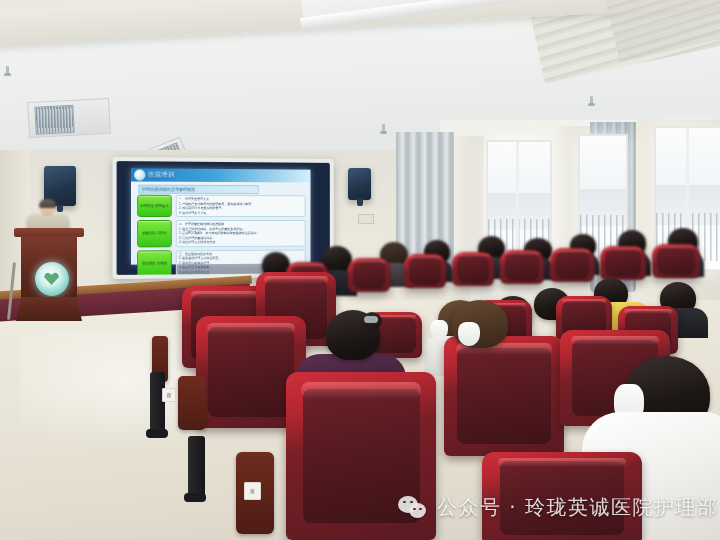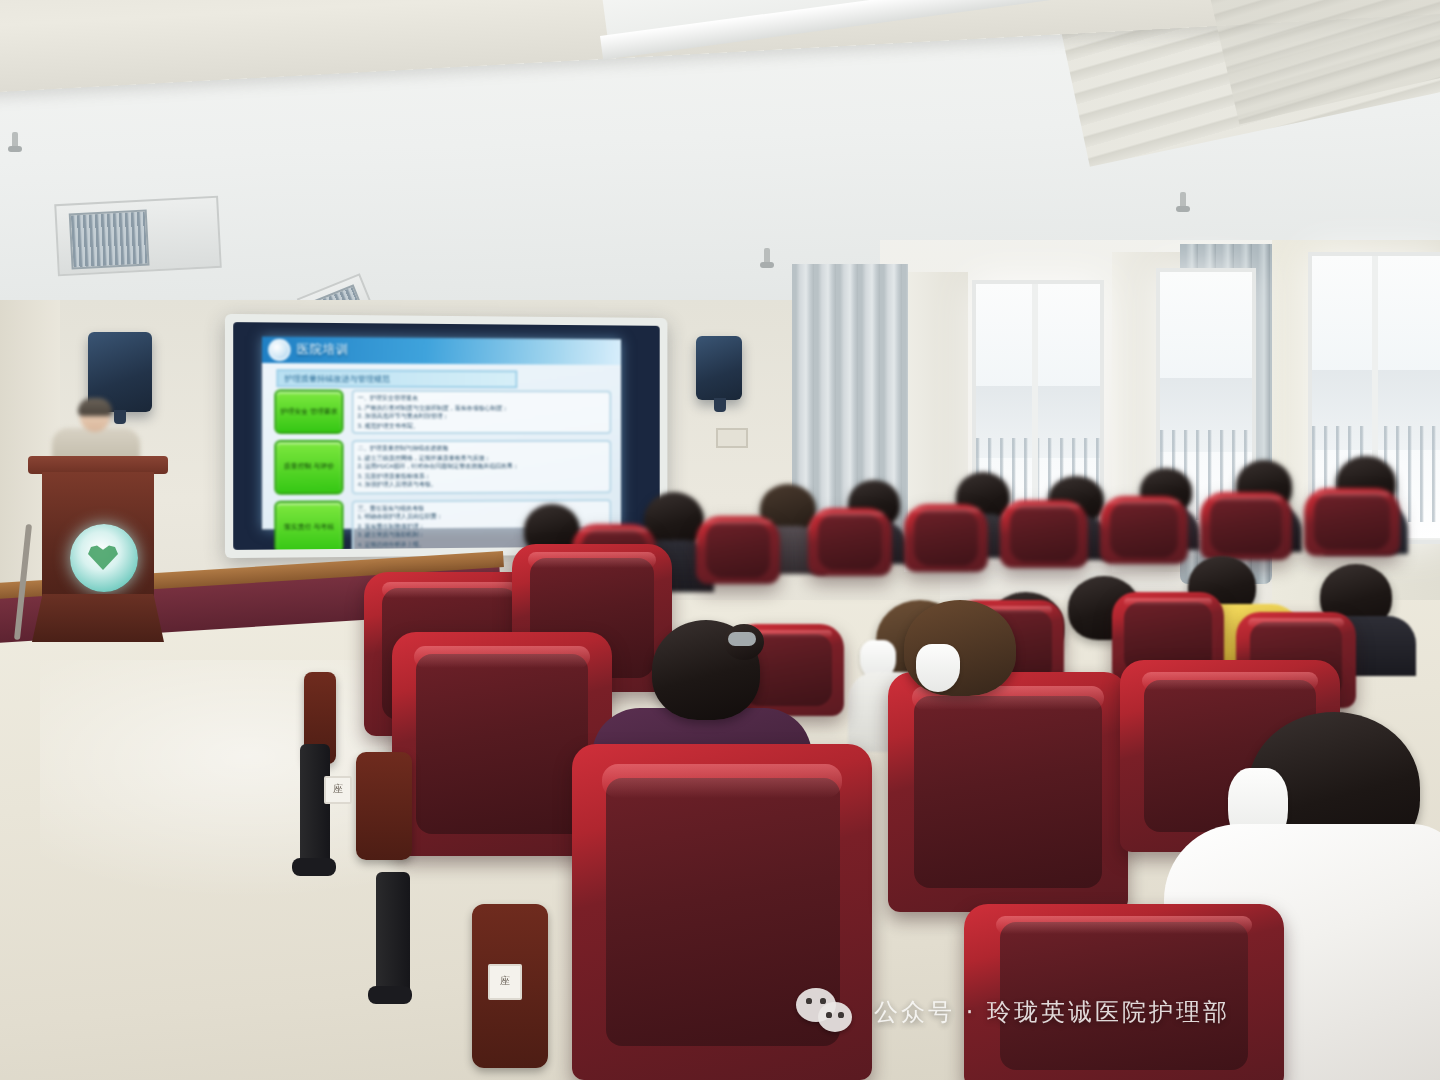--- a/index.html
+++ b/index.html
@@ -326,21 +326,21 @@
     filter:drop-shadow(0 1px 1px rgba(0,0,0,.35));
   }
   .bub{
     position:absolute;border-radius:50%;
     background:rgba(247,247,245,.92);
   }
   .bub-a{left:0;top:0;width:20px;height:17px;}
   .bub-b{left:11px;top:7px;width:17px;height:15px;}
   .dot{position:absolute;width:2.6px;height:2.6px;border-radius:50%;background:#3c3a38;}
   .wm-text{
-    font-size:12px;color:rgba(250,250,248,.92);letter-spacing:1.5px;
+    font-size:20px;color:rgba(250,250,248,.92);letter-spacing:1.5px;
     font-family:"DejaVu Sans","Liberation Sans",sans-serif;
     text-shadow:0 1px 3px rgba(0,0,0,.45);white-space:nowrap;
   }
 
   .soft{filter:blur(.4px);}
   .softer{filter:blur(1.1px);}
 </style>
 </head>
 <body>
 

